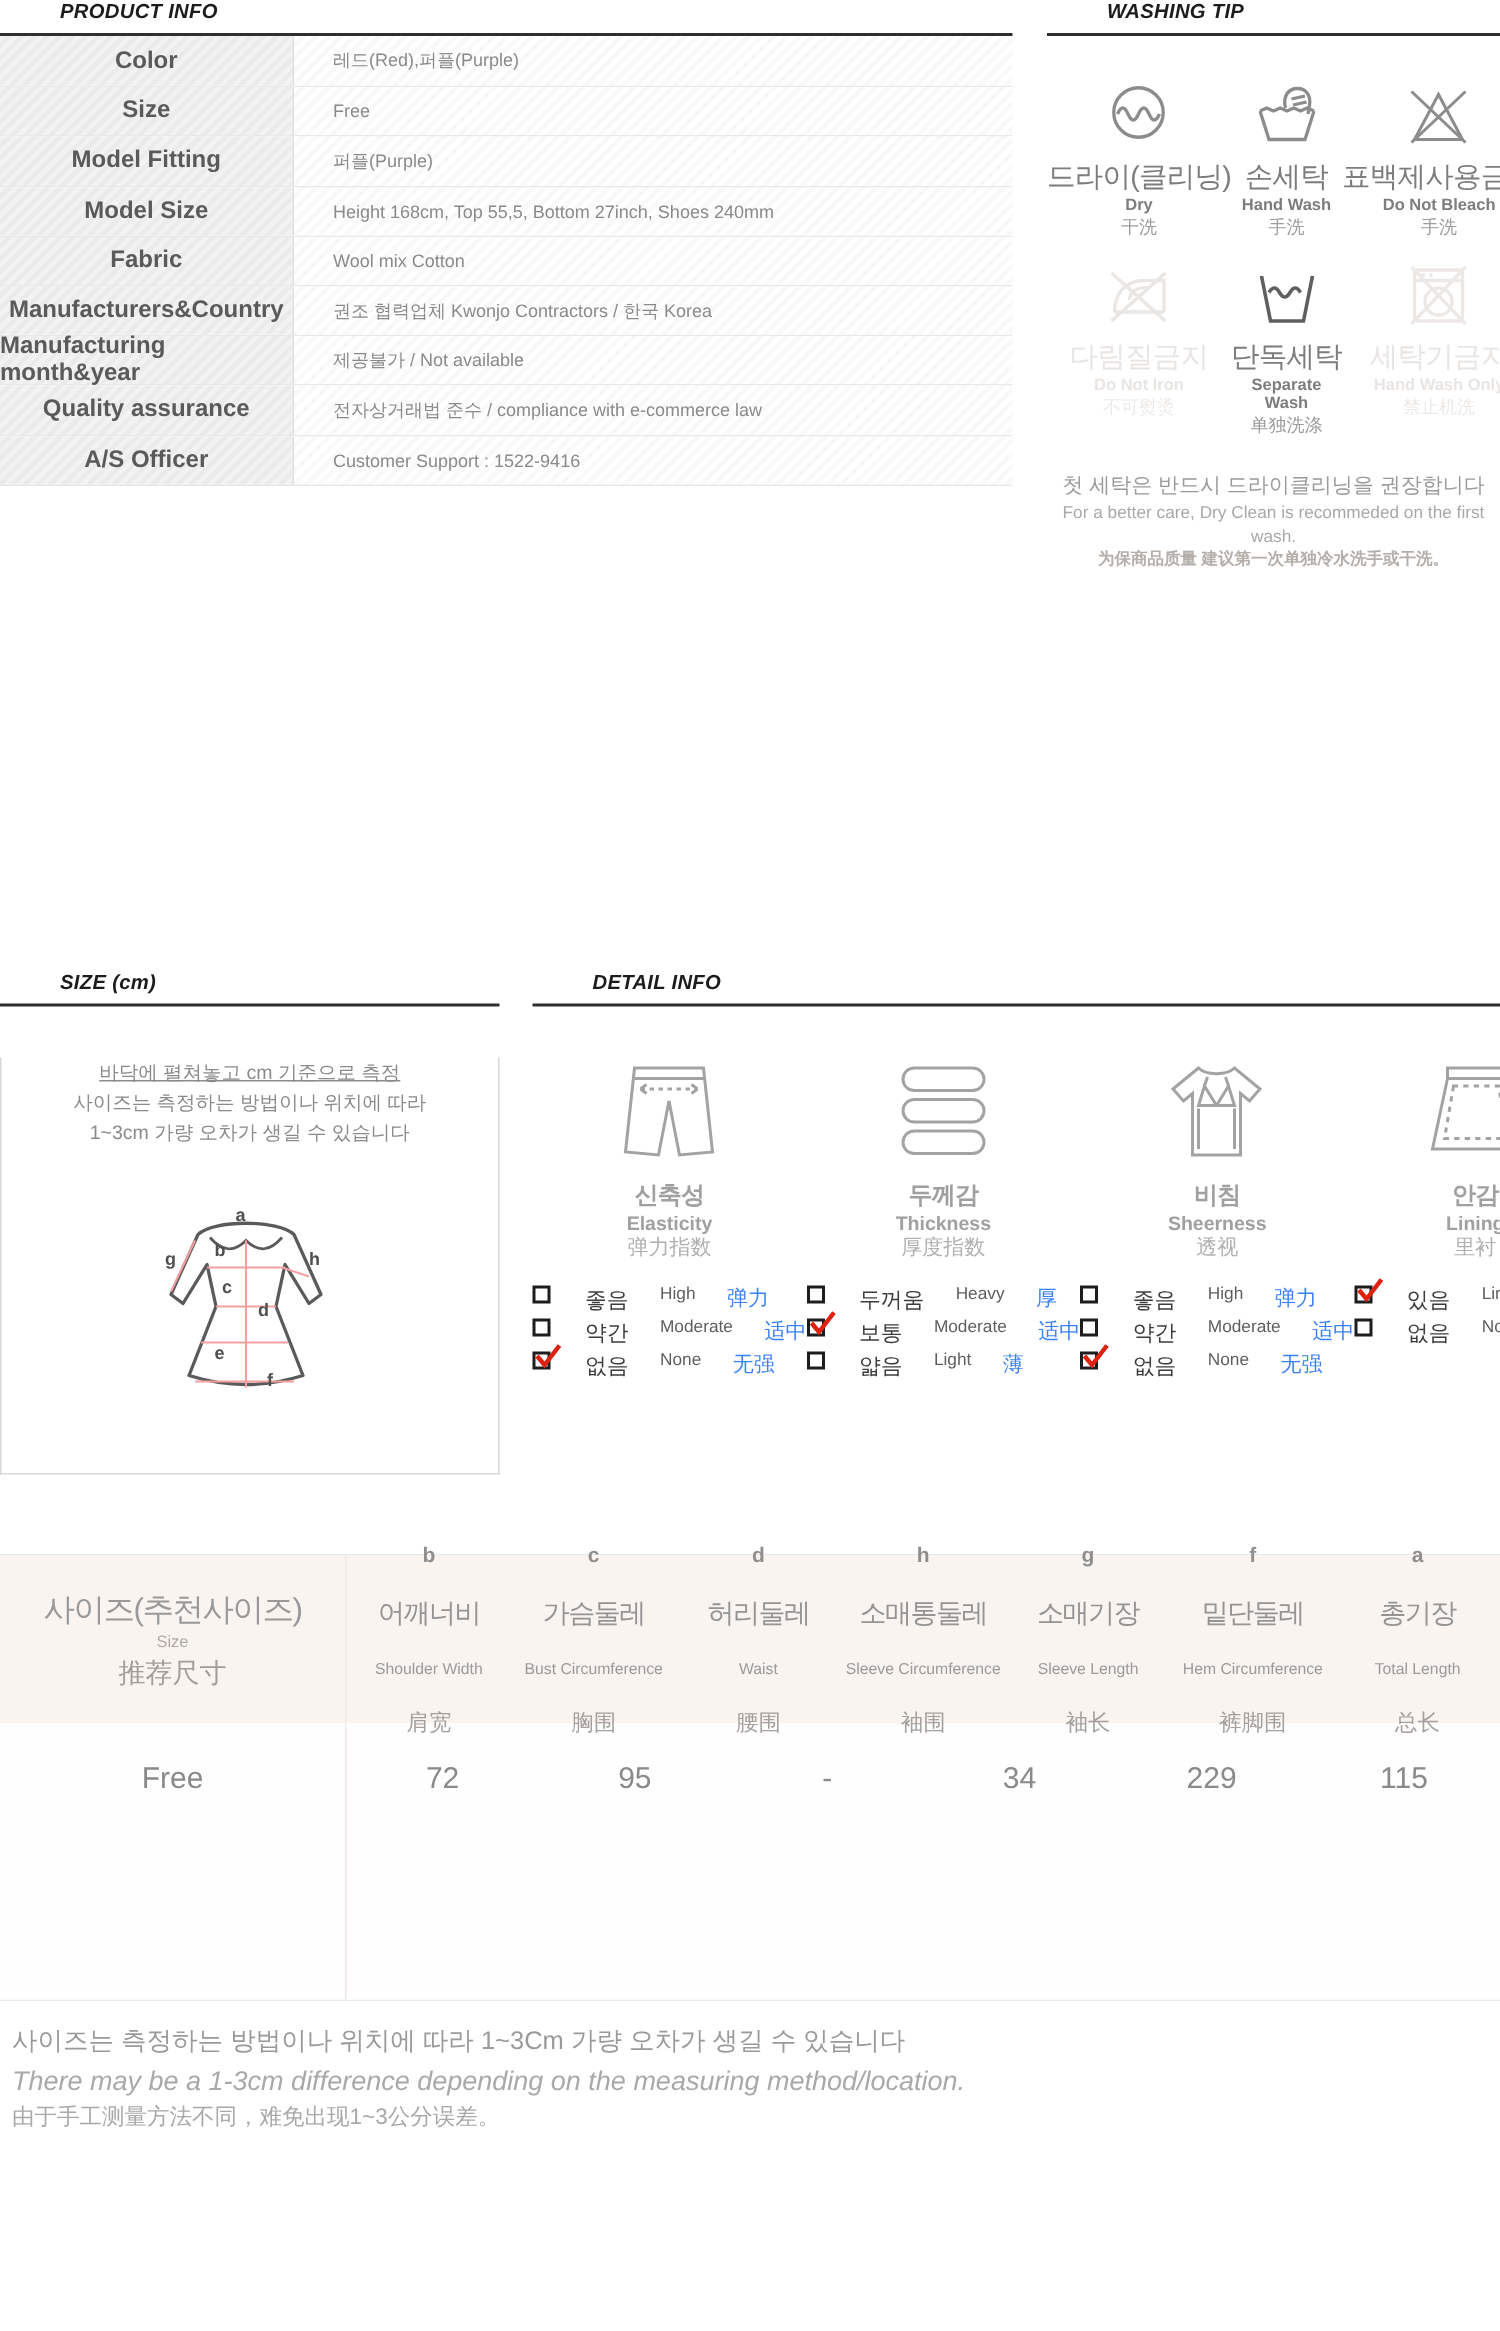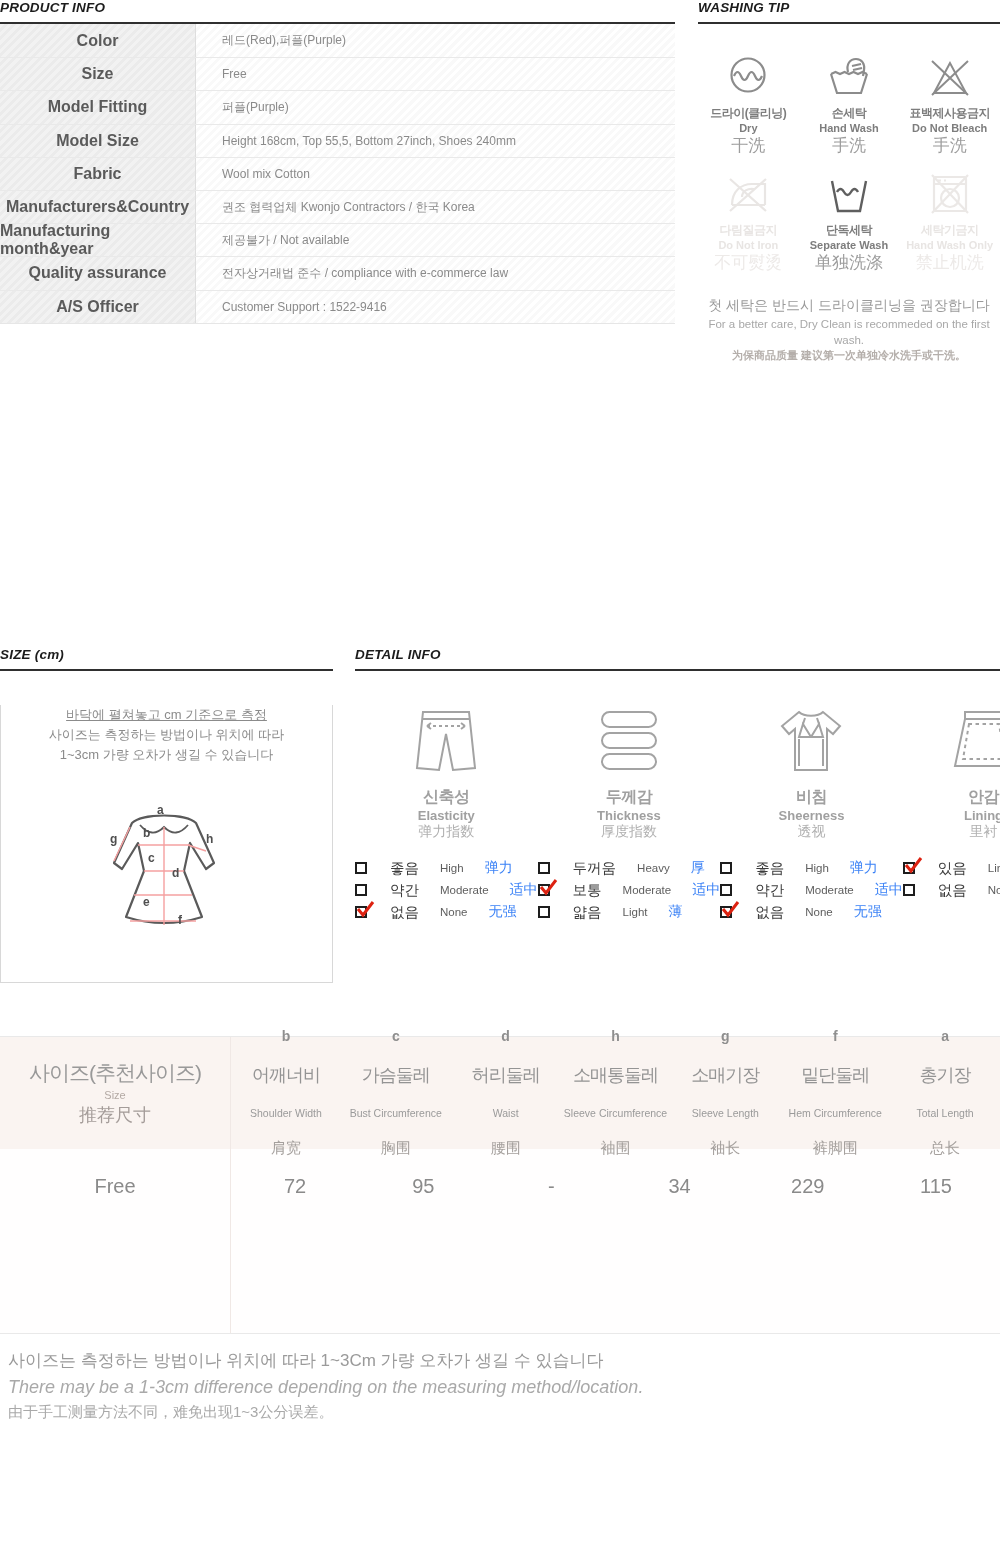--- a/index.html
+++ b/index.html
@@ -1,44 +1,44 @@
 <!DOCTYPE html>
 <html><head>
 <meta charset="utf-8">
 <style>
   * { margin:0; padding:0; box-sizing:border-box; }
   html,body { background:#fff; }
   .page { position:relative; width:1000px; height:1554px; background:#fff;
           font-family:"Liberation Sans", sans-serif; overflow:hidden; }
 
   .sec-title { font-style:italic; font-weight:bold; font-size:13.5px; color:#1c1c1c;
-               line-height:16px; letter-spacing:0.2px; }
+               line-height:16px; letter-spacing:0.2px;margin-left:40px; }
   .sec-divider { height:0; border-bottom:2px solid #2f2f2f; margin-top:6px; }
 
   
   .product-info { position:absolute; left:0; top:245; width:675px; }
   .pi-table { margin-top:0; border-bottom:1px solid #e6e6e6; }
   .pi-row { display:flex; height:33.2px; border-top:1px solid #e9e9e9; }
   .pi-row:first-child { border-top:none; }
   .pi-label { width:196px; display:flex; align-items:center; justify-content:center;
     font-size:16px; font-weight:bold; color:#5a5a5a;
     background:repeating-linear-gradient(135deg,#f2f2f2 0 3px,#ebebeb 3px 6px);
     border-right:1px solid #dedede; }
   .pi-value { flex:1; display:flex; align-items:center; padding-left:26px;
     font-size:12px; color:#8a8a8a;
     background:repeating-linear-gradient(135deg,#ffffff 0 3px,#f9f9f9 3px 6px); }
 
   
   .washing-tip { position:absolute; left:698; top:245; width:302px; left:698px; }
   .wash-grid { display:grid; grid-template-columns:repeat(3,1fr); row-gap:14px; margin-top:30px; }
   .wash-item { text-align:center; color:#7d7d7d; }
   .wash-item svg { display:block; margin:0 auto 5px auto; }
-  .w-ko { font-size:12px; font-weight:bold; letter-spacing:-0.5px; white-space:nowrap; }
+  .w-ko { font-size:19px; font-weight:normal; letter-spacing:-0.5px; white-space:nowrap; }
   .w-en { font-size:11px; font-weight:bold; }
-  .w-zh { font-size:17px; color:#9d9d9d; }
+  .w-zh { font-size:12px; color:#9d9d9d; }
   .wash-item.dim { color:#e8e5e3; }
   .wash-item.dim .w-zh { color:#edeae8; }
   .wash-note { margin-top:22px; text-align:center; }
   .wn-ko { font-size:14px; color:#9a9a9a; line-height:1.4; }
   .wn-en { font-size:11.5px; color:#a8a8a8; line-height:1.4; }
   .wn-zh { font-size:11px; color:#b5afab; font-weight:bold; line-height:1.4; }
 
   
   .size-section { position:absolute; left:0; top:647px; width:333px; }
   .size-box { position:relative; border:1px solid #d8d8d8; border-top:none; height:278px; }
@@ -49,21 +49,21 @@
 
   
   .detail-info { position:absolute; left:355px; top:647px; width:645px; }
   .detail-grid { display:grid; grid-template-columns:repeat(4,1fr); margin-top:34px; }
   .detail-col { text-align:center; }
   .detail-col svg { display:block; margin:0 auto 8px auto; }
   .d-ko { font-size:16px; font-weight:bold; color:#a0a0a0; letter-spacing:-0.5px; }
   .d-en { font-size:13px; font-weight:bold; color:#a0a0a0; }
   .d-zh { font-size:14px; color:#b0b0b0; margin-bottom:16px; }
   .opts { display:inline-block; text-align:left; }
-  .opt { display:flex; align-items:center; height:22px; white-space:nowrap;gap:16px; }
+  .opt { display:flex; align-items:flex-start; height:22px; white-space:nowrap;gap:16px; }
   .box { position:relative; width:12px; height:12px; border:2px solid #1d1d1d; margin-right:7px; flex:none; }
   .box svg { position:absolute; left:-2px; top:-8px; }
   .o-ko { font-size:14.5px; color:#3c3c3c; margin-right:5px; }
   .o-en { font-size:11.5px; color:#5e5e5e; margin-right:5px; }
   .o-zh { font-size:14px; color:#3b82f6; }
 
   
   .size-table { position:absolute; left:0; top:1036px; width:1000px; height:298px;
     border-top:1px solid #e9e9e9; border-bottom:1px solid #e9e9e9;text-align:right; }
   .st-header { display:flex; height:112px; background:#faf4f1; }

